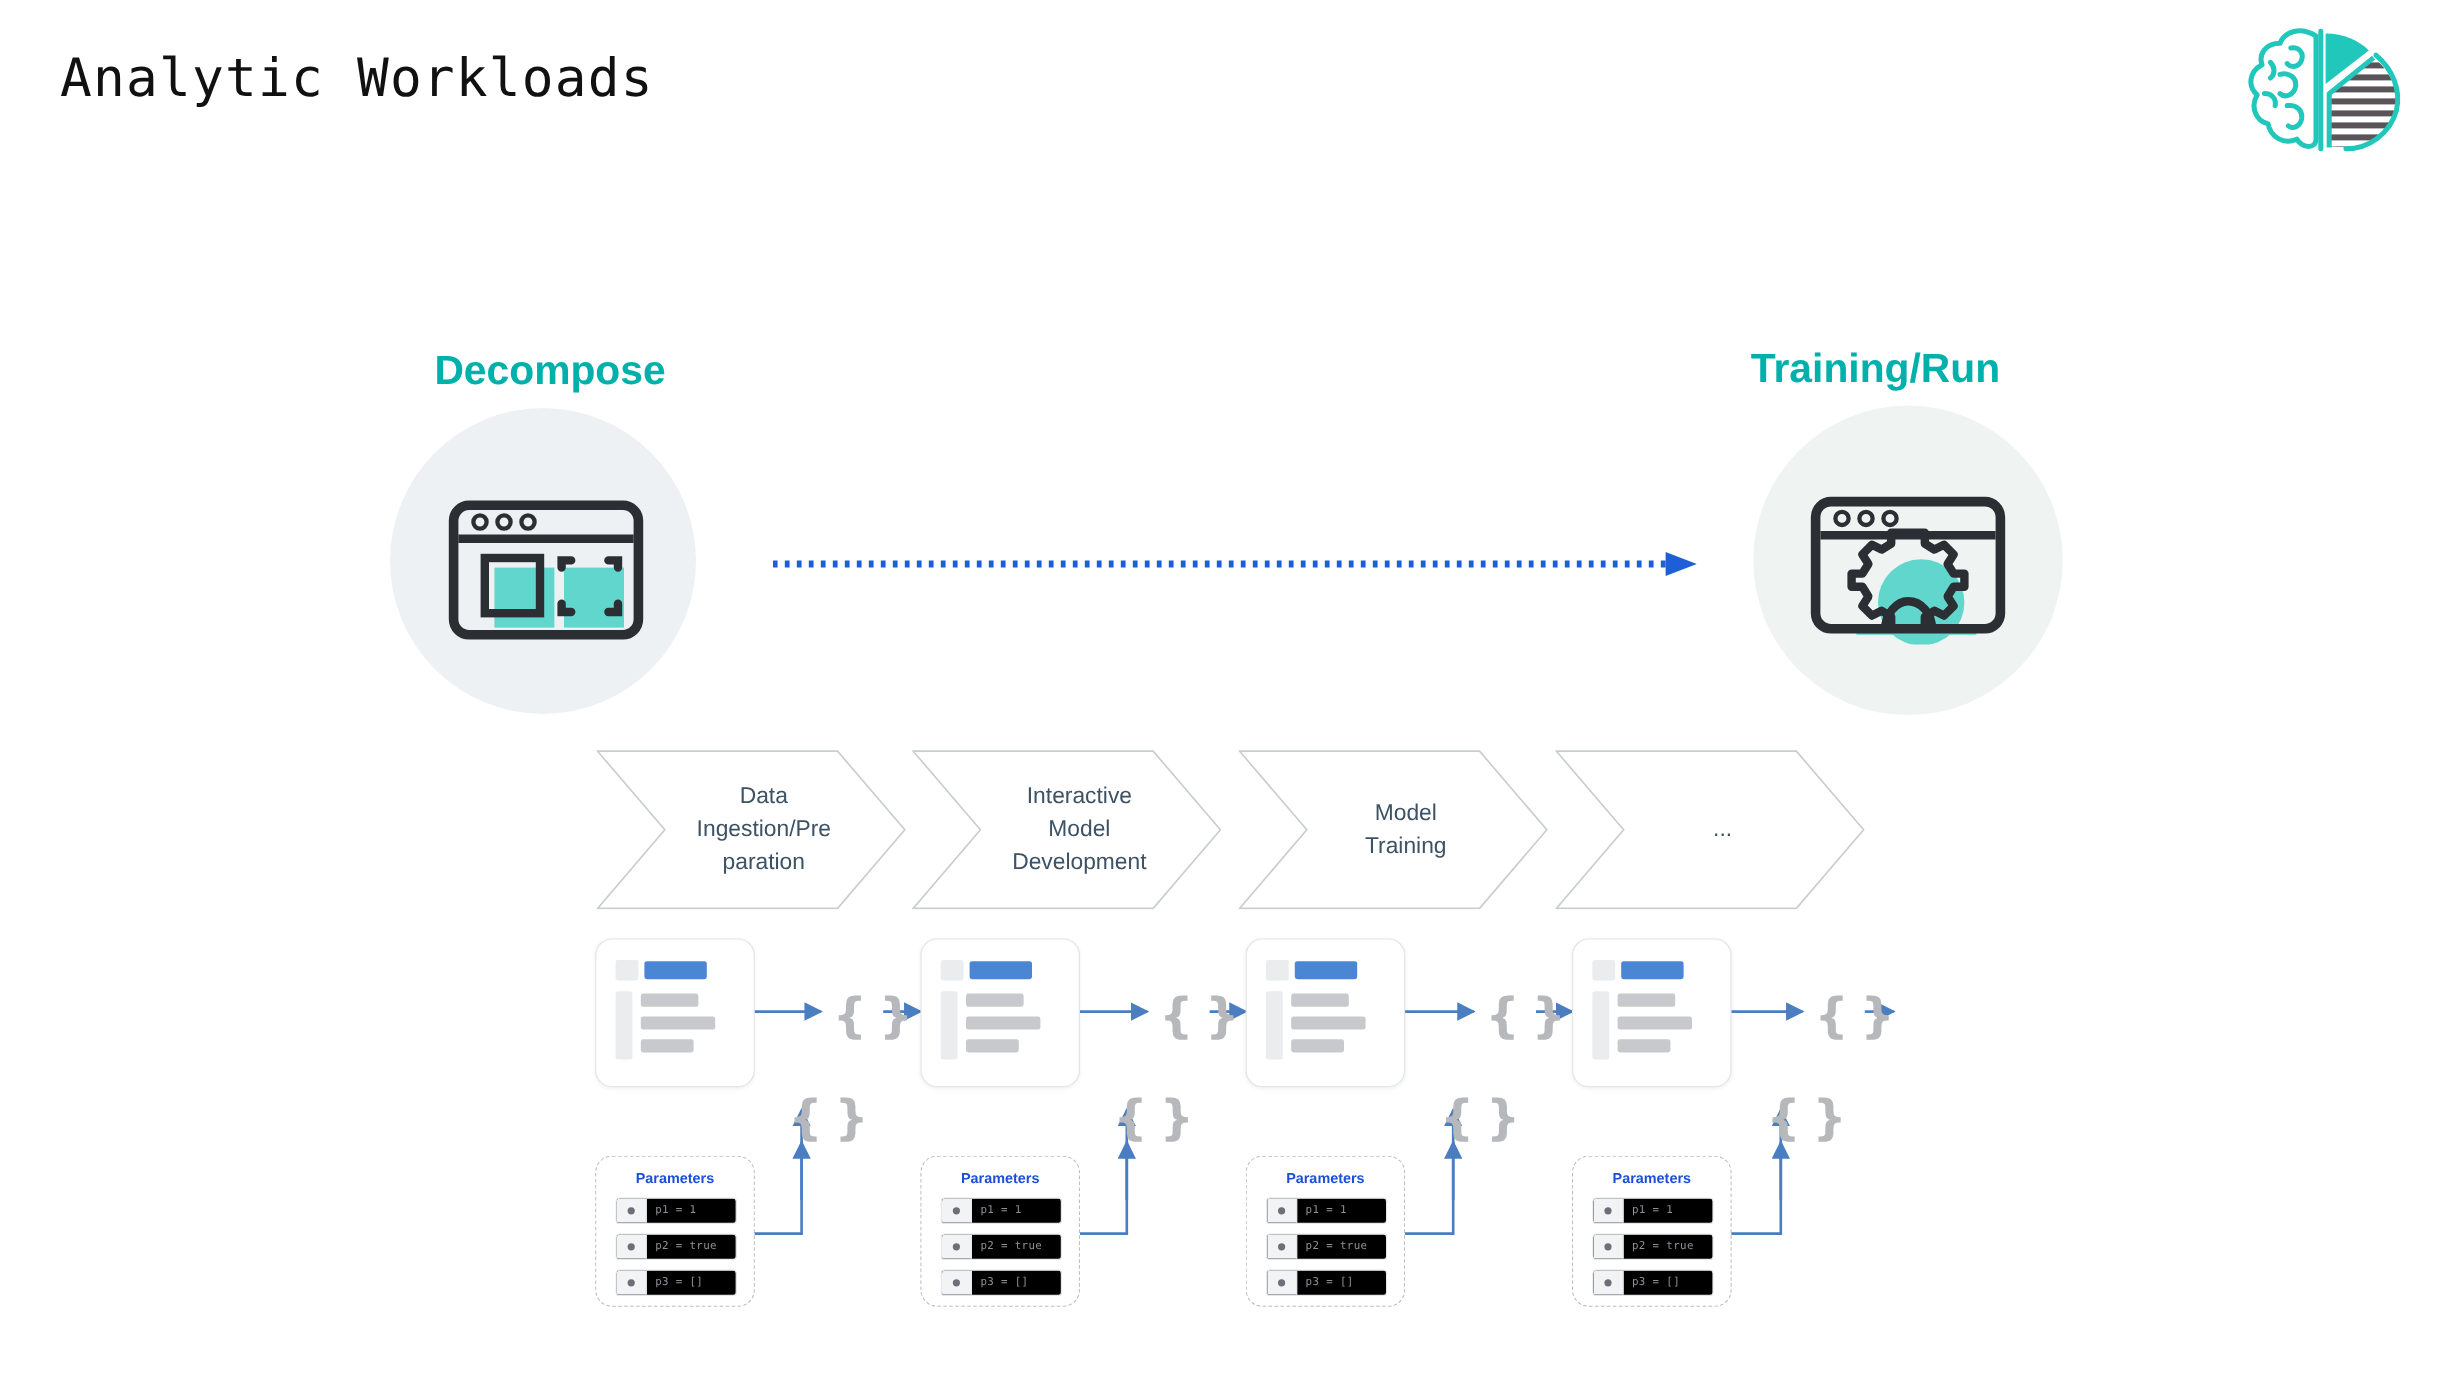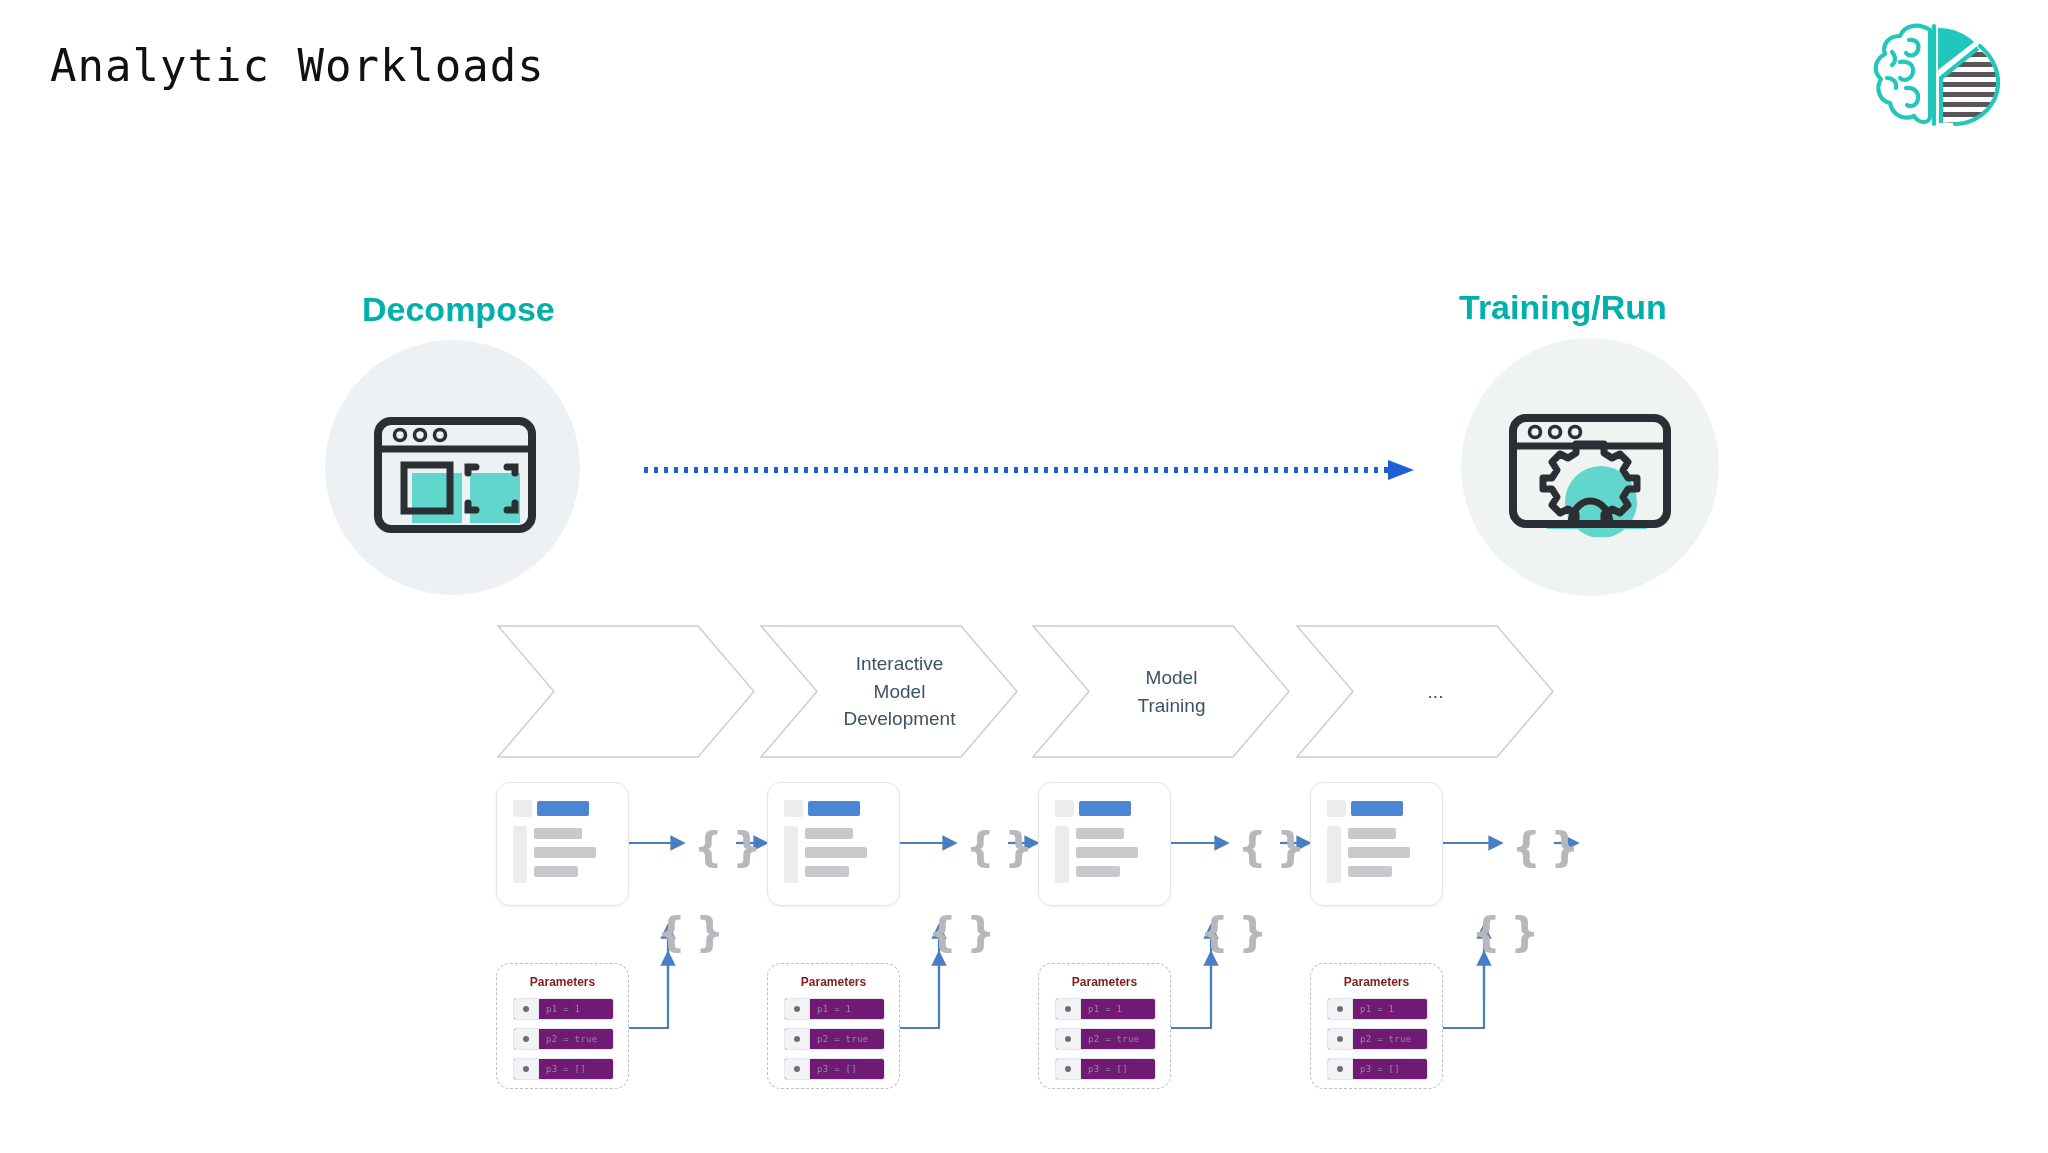--- a/index.html
+++ b/index.html
@@ -167,37 +167,37 @@
   #params-1 { left: 767px; }
   #params-2 { left: 1038px; }
   #params-3 { left: 1310px; }
 
   .params-title {
     position: absolute;
     top: 11px; left: 0; right: 0;
     text-align: center;
     font-size: 12px;
     font-weight: bold;
-    color: #7f1d1d;
+    color: #1d4ed8;
   }
   .params-list {
     position: absolute;
     top: 34px; left: 16px;
     display: flex;
     flex-direction: column;
     gap: 8px;
   }
   .param-row {
     display: flex;
     align-items: stretch;
     width: 99px;
     height: 20px;
     border: 1px solid #e6e7ea;
     border-radius: 3px;
-    background: #701a75;
+    background: #000000;
     overflow: hidden;
   }
   .param-dot-cell {
     width: 24px;
     background: #f2f3f5;
     border-right: 1px solid #e6e7ea;
     display: flex;
     align-items: center;
     justify-content: center;
   }
@@ -349,20 +349,23 @@
   <svg viewBox="0 0 770 24" width="770" height="24">
     <line x1="0" y1="12" x2="745" y2="12" stroke="#1e5fd8" stroke-width="6" stroke-dasharray="4 6" stroke-linecap="butt"></line>
     <path d="M744 2 L770 12 L744 22 Z" fill="#1e5fd8"></path>
   </svg>
 </div>
 
 <div class="chevron" id="chevron-0">
   <svg class="chev-shape" viewBox="0 0 258 133" preserveAspectRatio="none">
     <path d="M1 1 L201 1 L257 66.5 L201 132 L1 132 L57 66.5 Z" fill="#ffffff" stroke="#c9cdd2" stroke-width="1.4"></path>
   </svg>
+  <div class="chev-label">Data
+Ingestion/Pre
+paration</div>
 </div>
 
 <div class="chevron" id="chevron-1">
   <svg class="chev-shape" viewBox="0 0 258 133" preserveAspectRatio="none">
     <path d="M1 1 L201 1 L257 66.5 L201 132 L1 132 L57 66.5 Z" fill="#ffffff" stroke="#c9cdd2" stroke-width="1.4"></path>
   </svg>
   <div class="chev-label">Interactive
 Model
 Development</div>
 </div>

